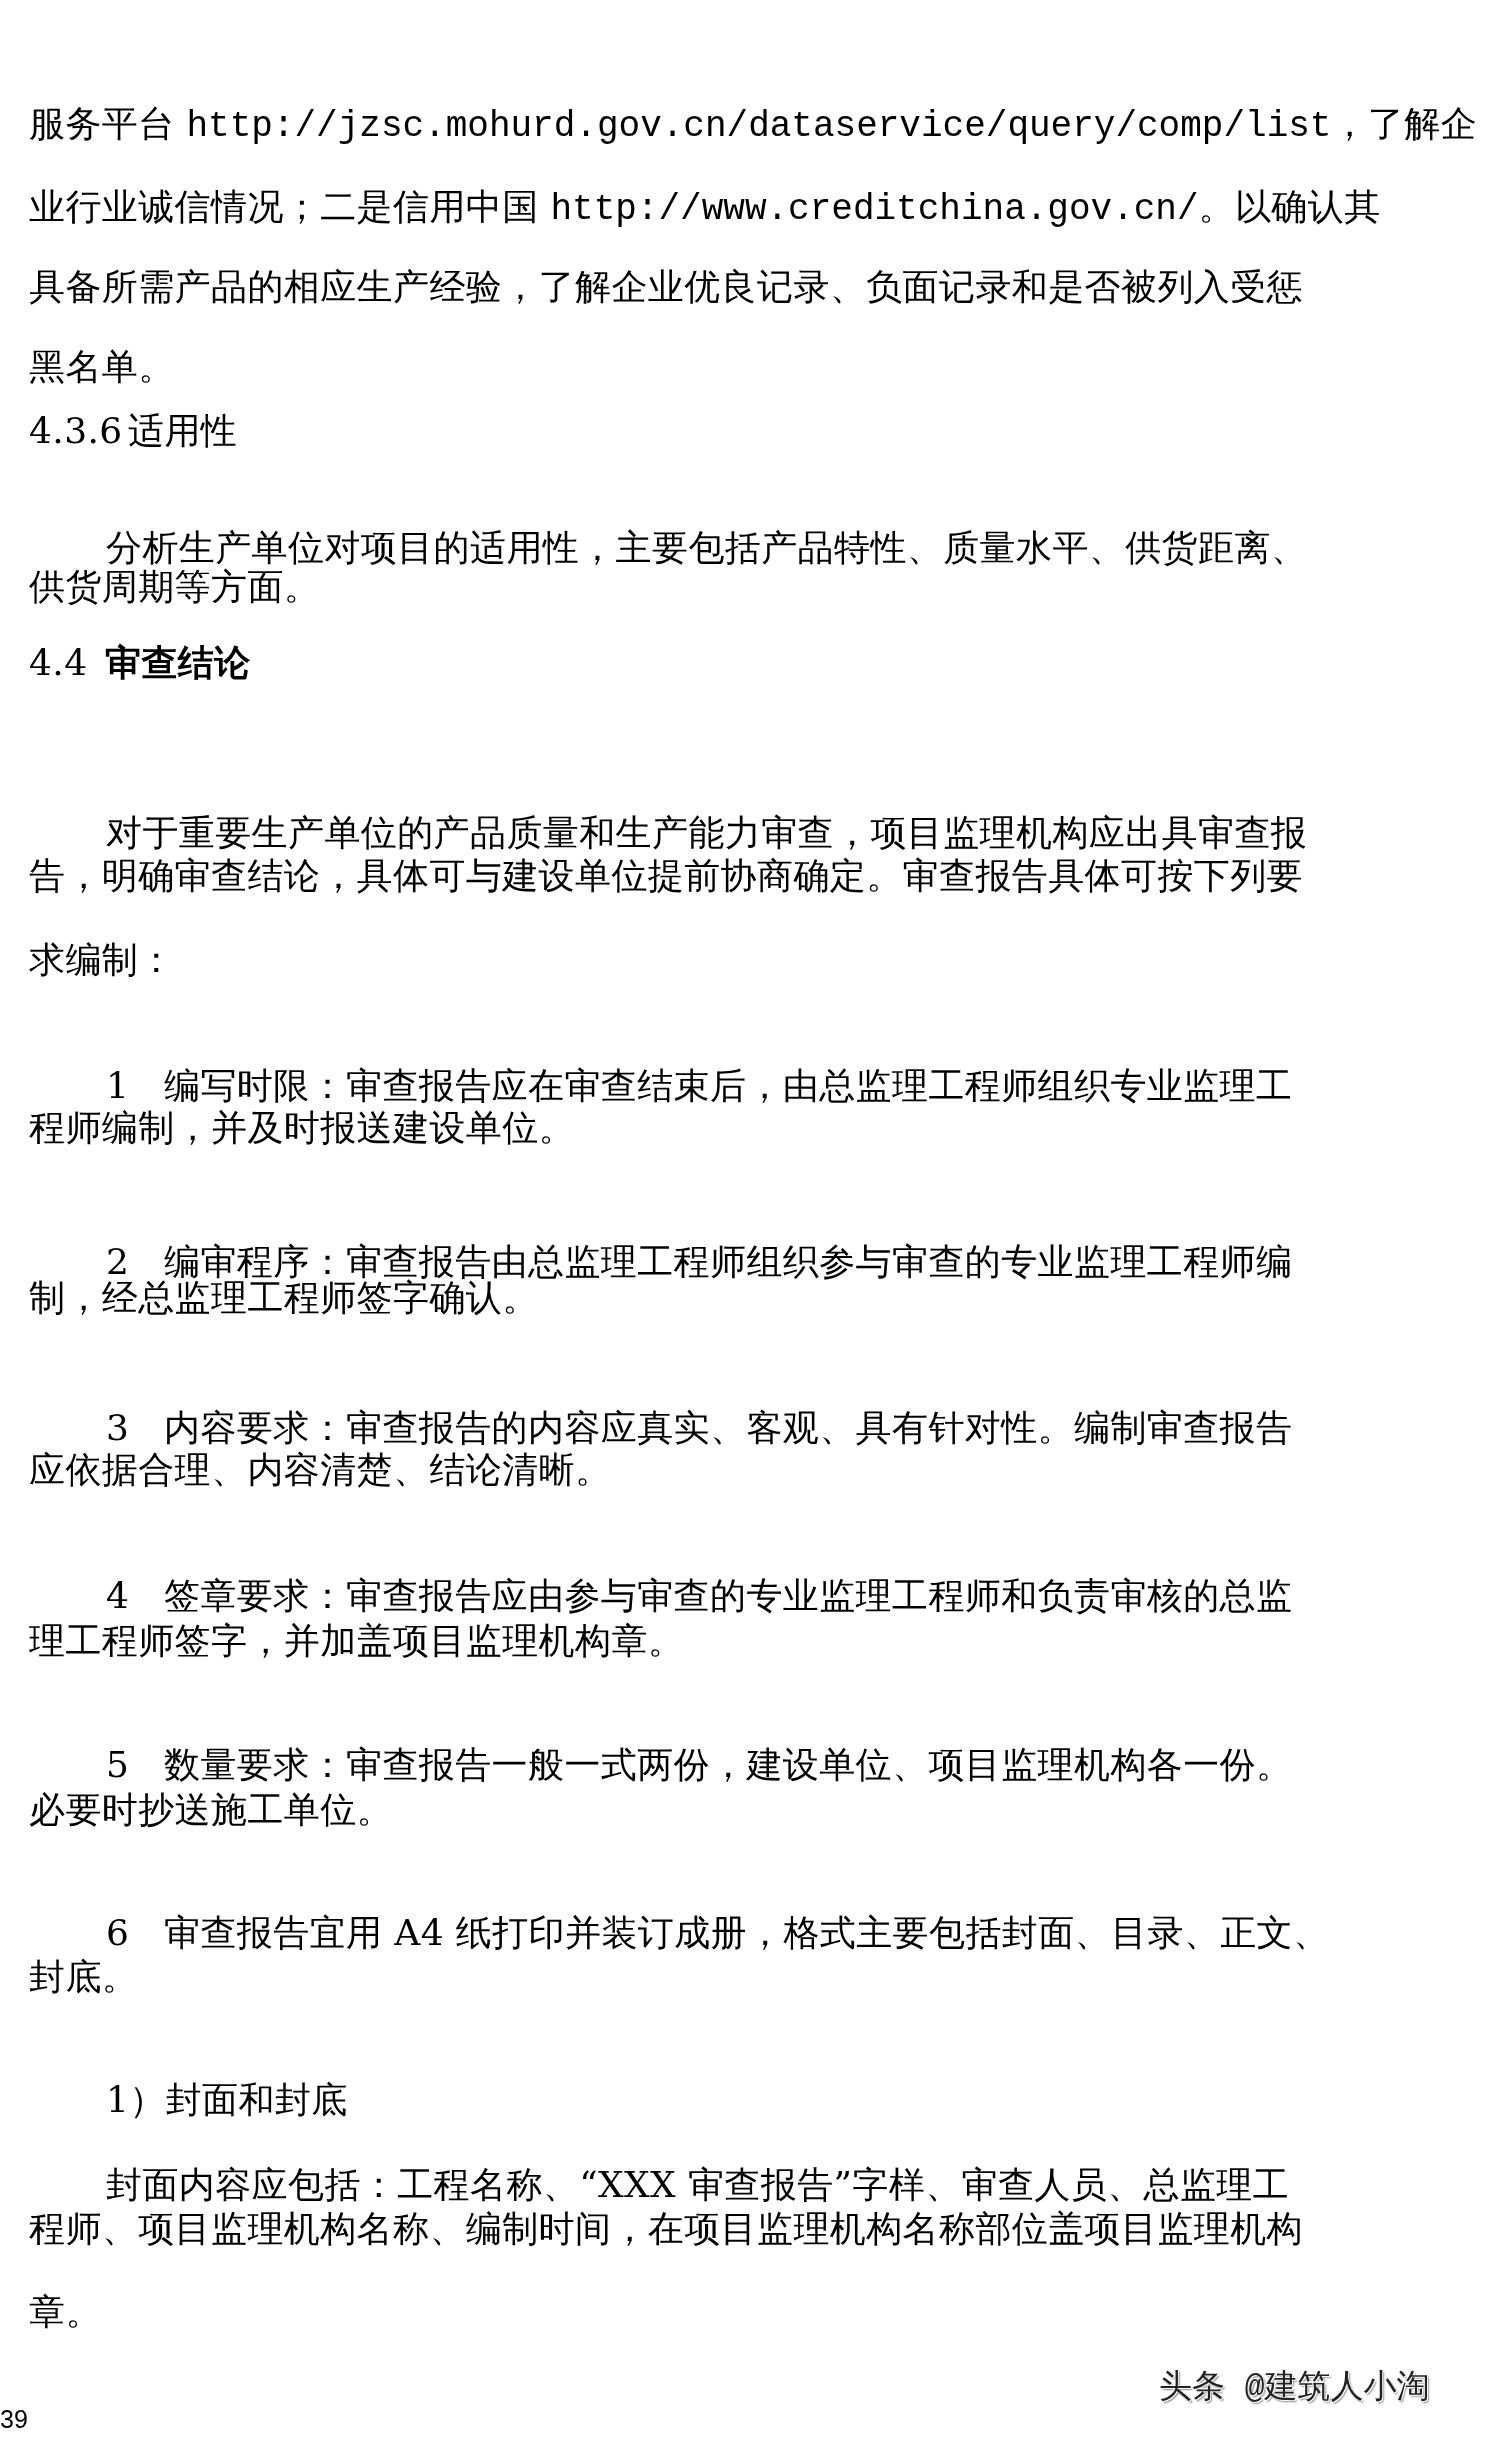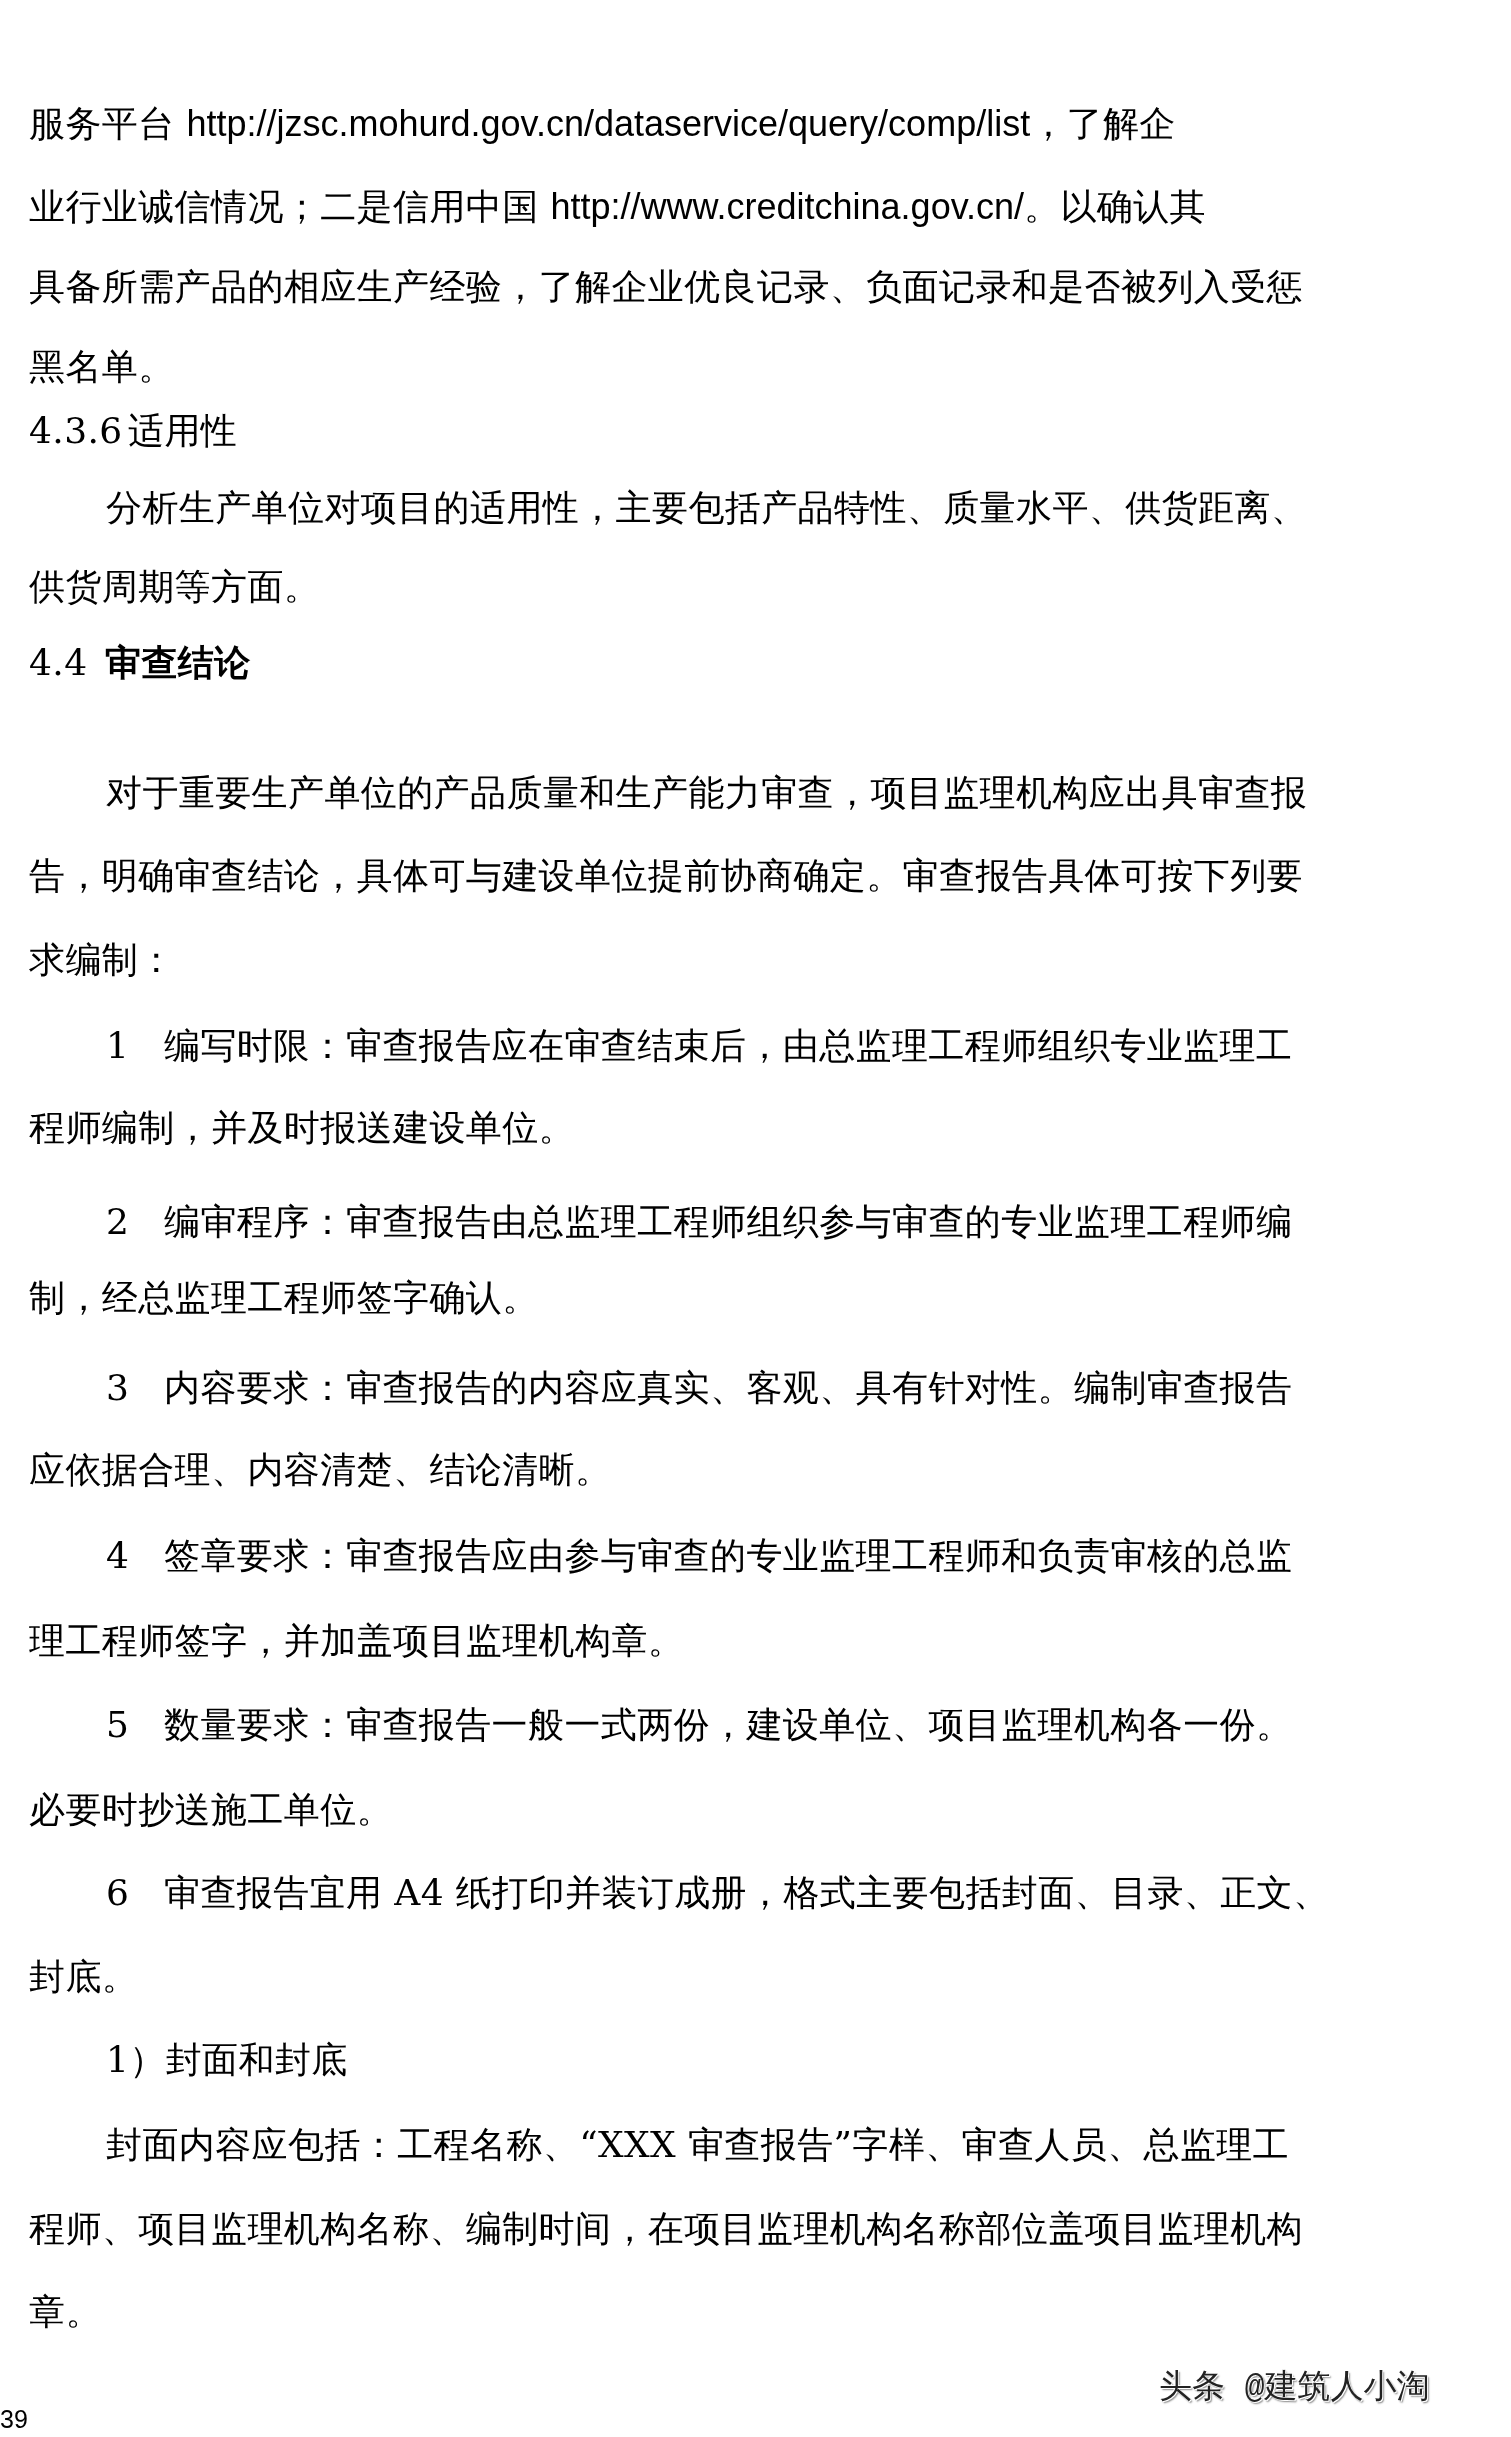--- a/index.html
+++ b/index.html
@@ -1,21 +1,21 @@
 <!DOCTYPE html>
 <html style="font-size:13.3px"><head>
 <meta charset="utf-8">
 <style>
   html, body { margin: 0; padding: 0; background: #ffffff; }
   body { width: 1512px; height: 2438px; position: relative; overflow: hidden;
          font-family: "DejaVu Serif", "Liberation Serif", serif; color: #000; }
   .line { position: absolute; left: 29px; white-space: nowrap; font-size: 36px;
           line-height: 50px; height: 50px; letter-spacing: 0.4px; }
-  .indent { left: 106px; }
-  .mono { font-family: Liberation Sans, sans-serif; font-size: 36px; letter-spacing: 0; }
+  .indent { left: 106px; margin-top: 40px; }
+  .mono { font-family: Liberation Mono, monospace; font-size: 36px; letter-spacing: 0; }
   .heading-sans { font-family: "DejaVu Sans", "Liberation Sans", sans-serif; font-weight: bold; text-align: right; }
   .num { display: inline-block; width: 58px; }
   .pageno { position: absolute; left: 0; width: 1512px; top: 2405px;
             font-family: "Liberation Sans", sans-serif; font-size: 25px; }
   .watermark { position: absolute; left: 1159px; top: 2364px; font-size: 33px;
                font-family: Liberation Mono, monospace; color: #222;
                text-shadow: 0.8px 0.8px 0 #fff, -0.8px -0.8px 0 #fff, 1.7px 1.7px 1.7px #888; }
 </style>
 </head>
 <body>

